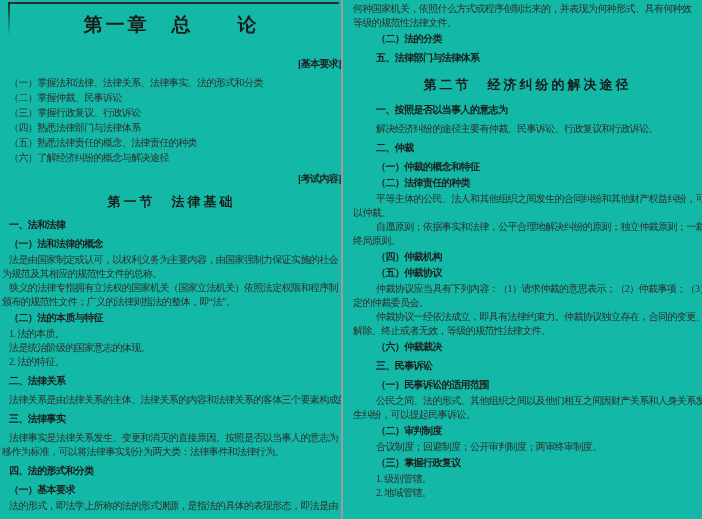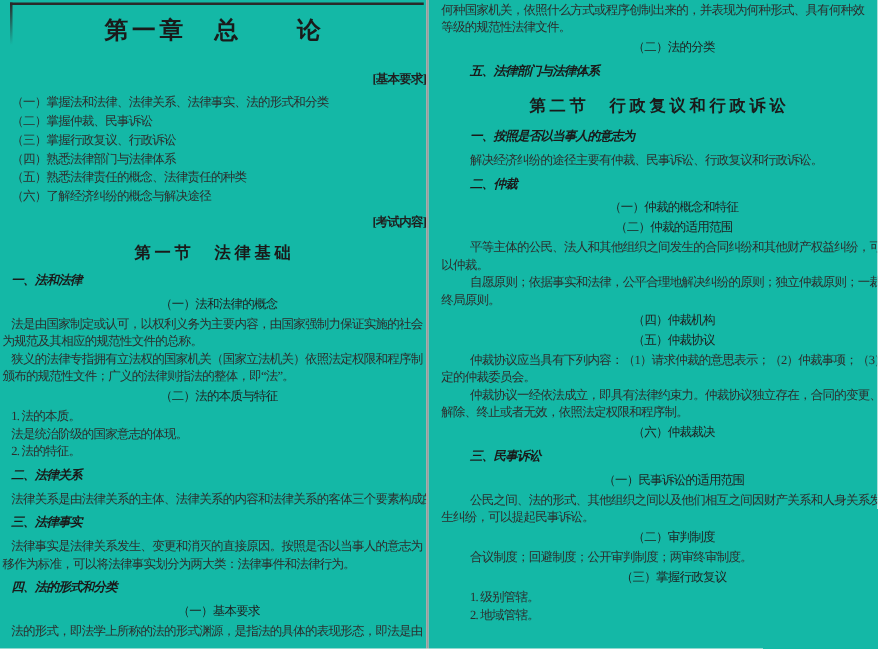--- a/index.html
+++ b/index.html
@@ -18,22 +18,22 @@
   .page-left .ind  { margin-left:7px; }
   .page-right .ind { margin-left:23px; }
   .chapter { font-size:19px; line-height:26px; font-weight:bold; text-align:center;
              letter-spacing:3px; margin:12px 0 18px; color:#1a1a1a; white-space:nowrap; }
   .section { font-size:13px; line-height:16px; font-weight:bold; text-align:center;
              letter-spacing:3px; color:#1a1a1a; white-space:nowrap; }
   .page-left  .section { margin:8px 0 8px; }
   .page-right .section { margin:12px 0 10px; }
   .label { font-weight:bold; line-height:15px; margin:6px 0 4px; color:#1f1f1f;text-align:right; }
   .item  { line-height:15px; }
-  .h1 { font-weight:bold; margin:5px 0 5px; color:#1a1a1a;font-style:italic; }
-  .h2 { font-weight:normal; margin:2px 0 2px; color:#1f1f1f;text-align:center; }
+  .h1 { font-weight:bold; margin:5px 0 5px; color:#1a1a1a; }
+  .h2 { font-weight:bold; margin:2px 0 2px; color:#1f1f1f; }
   .rtop { margin-top:2px; }
 </style>
 </head>
 <body>
 
 <div class="screen">
 
   <div class="page page-left">
     <div class="scan-top"></div>
     <div class="scan-left"></div>
@@ -68,36 +68,36 @@
     <div class="ln ind">法的形式，即法学上所称的法的形式渊源，是指法的具体的表现形态，即法是由</div>
   </div>
 
   <div class="divider"></div>
 
   <div class="page page-right">
     <div class="ln rtop">何种国家机关，依照什么方式或程序创制出来的，并表现为何种形式、具有何种效</div>
     <div class="ln">等级的规范性法律文件。</div>
     <div class="ln h2 ind">（二）法的分类</div>
     <div class="ln h1 ind">五、法律部门与法律体系</div>
-    <div class="ln section">第二节　行政复议和行政诉讼</div>
+    <div class="ln section">第二节　经济纠纷的解决途径</div>
     <div class="ln h1 ind">一、按照是否以当事人的意志为</div>
     <div class="ln ind">解决经济纠纷的途径主要有仲裁、民事诉讼、行政复议和行政诉讼。</div>
     <div class="ln h1 ind">二、仲裁</div>
     <div class="ln h2 ind">（一）仲裁的概念和特征</div>
-    <div class="ln h2 ind">（二）仲裁的适用范围</div>
+    <div class="ln h2 ind">（二）法律责任的种类</div>
     <div class="ln ind">平等主体的公民、法人和其他组织之间发生的合同纠纷和其他财产权益纠纷，可</div>
     <div class="ln">以仲裁。</div>
     <div class="ln ind">自愿原则；依据事实和法律，公平合理地解决纠纷的原则；独立仲裁原则；一裁</div>
     <div class="ln">终局原则。</div>
     <div class="ln h2 ind">（四）仲裁机构</div>
     <div class="ln h2 ind">（五）仲裁协议</div>
     <div class="ln ind">仲裁协议应当具有下列内容：（1）请求仲裁的意思表示；（2）仲裁事项；（3）选</div>
     <div class="ln">定的仲裁委员会。</div>
     <div class="ln ind">仲裁协议一经依法成立，即具有法律约束力。仲裁协议独立存在，合同的变更、</div>
-    <div class="ln">解除、终止或者无效，依照法定权限和程序制。</div>
+    <div class="ln">解除、终止或者无效，等级的规范性法律文件。</div>
     <div class="ln h2 ind">（六）仲裁裁决</div>
     <div class="ln h1 ind">三、民事诉讼</div>
     <div class="ln h2 ind">（一）民事诉讼的适用范围</div>
     <div class="ln ind">公民之间、法的形式、其他组织之间以及他们相互之间因财产关系和人身关系发</div>
     <div class="ln">生纠纷，可以提起民事诉讼。</div>
     <div class="ln h2 ind">（二）审判制度</div>
     <div class="ln ind">合议制度；回避制度；公开审判制度；两审终审制度。</div>
     <div class="ln h2 ind">（三）掌握行政复议</div>
     <div class="ln ind">1. 级别管辖。</div>
     <div class="ln ind">2. 地域管辖。</div>

